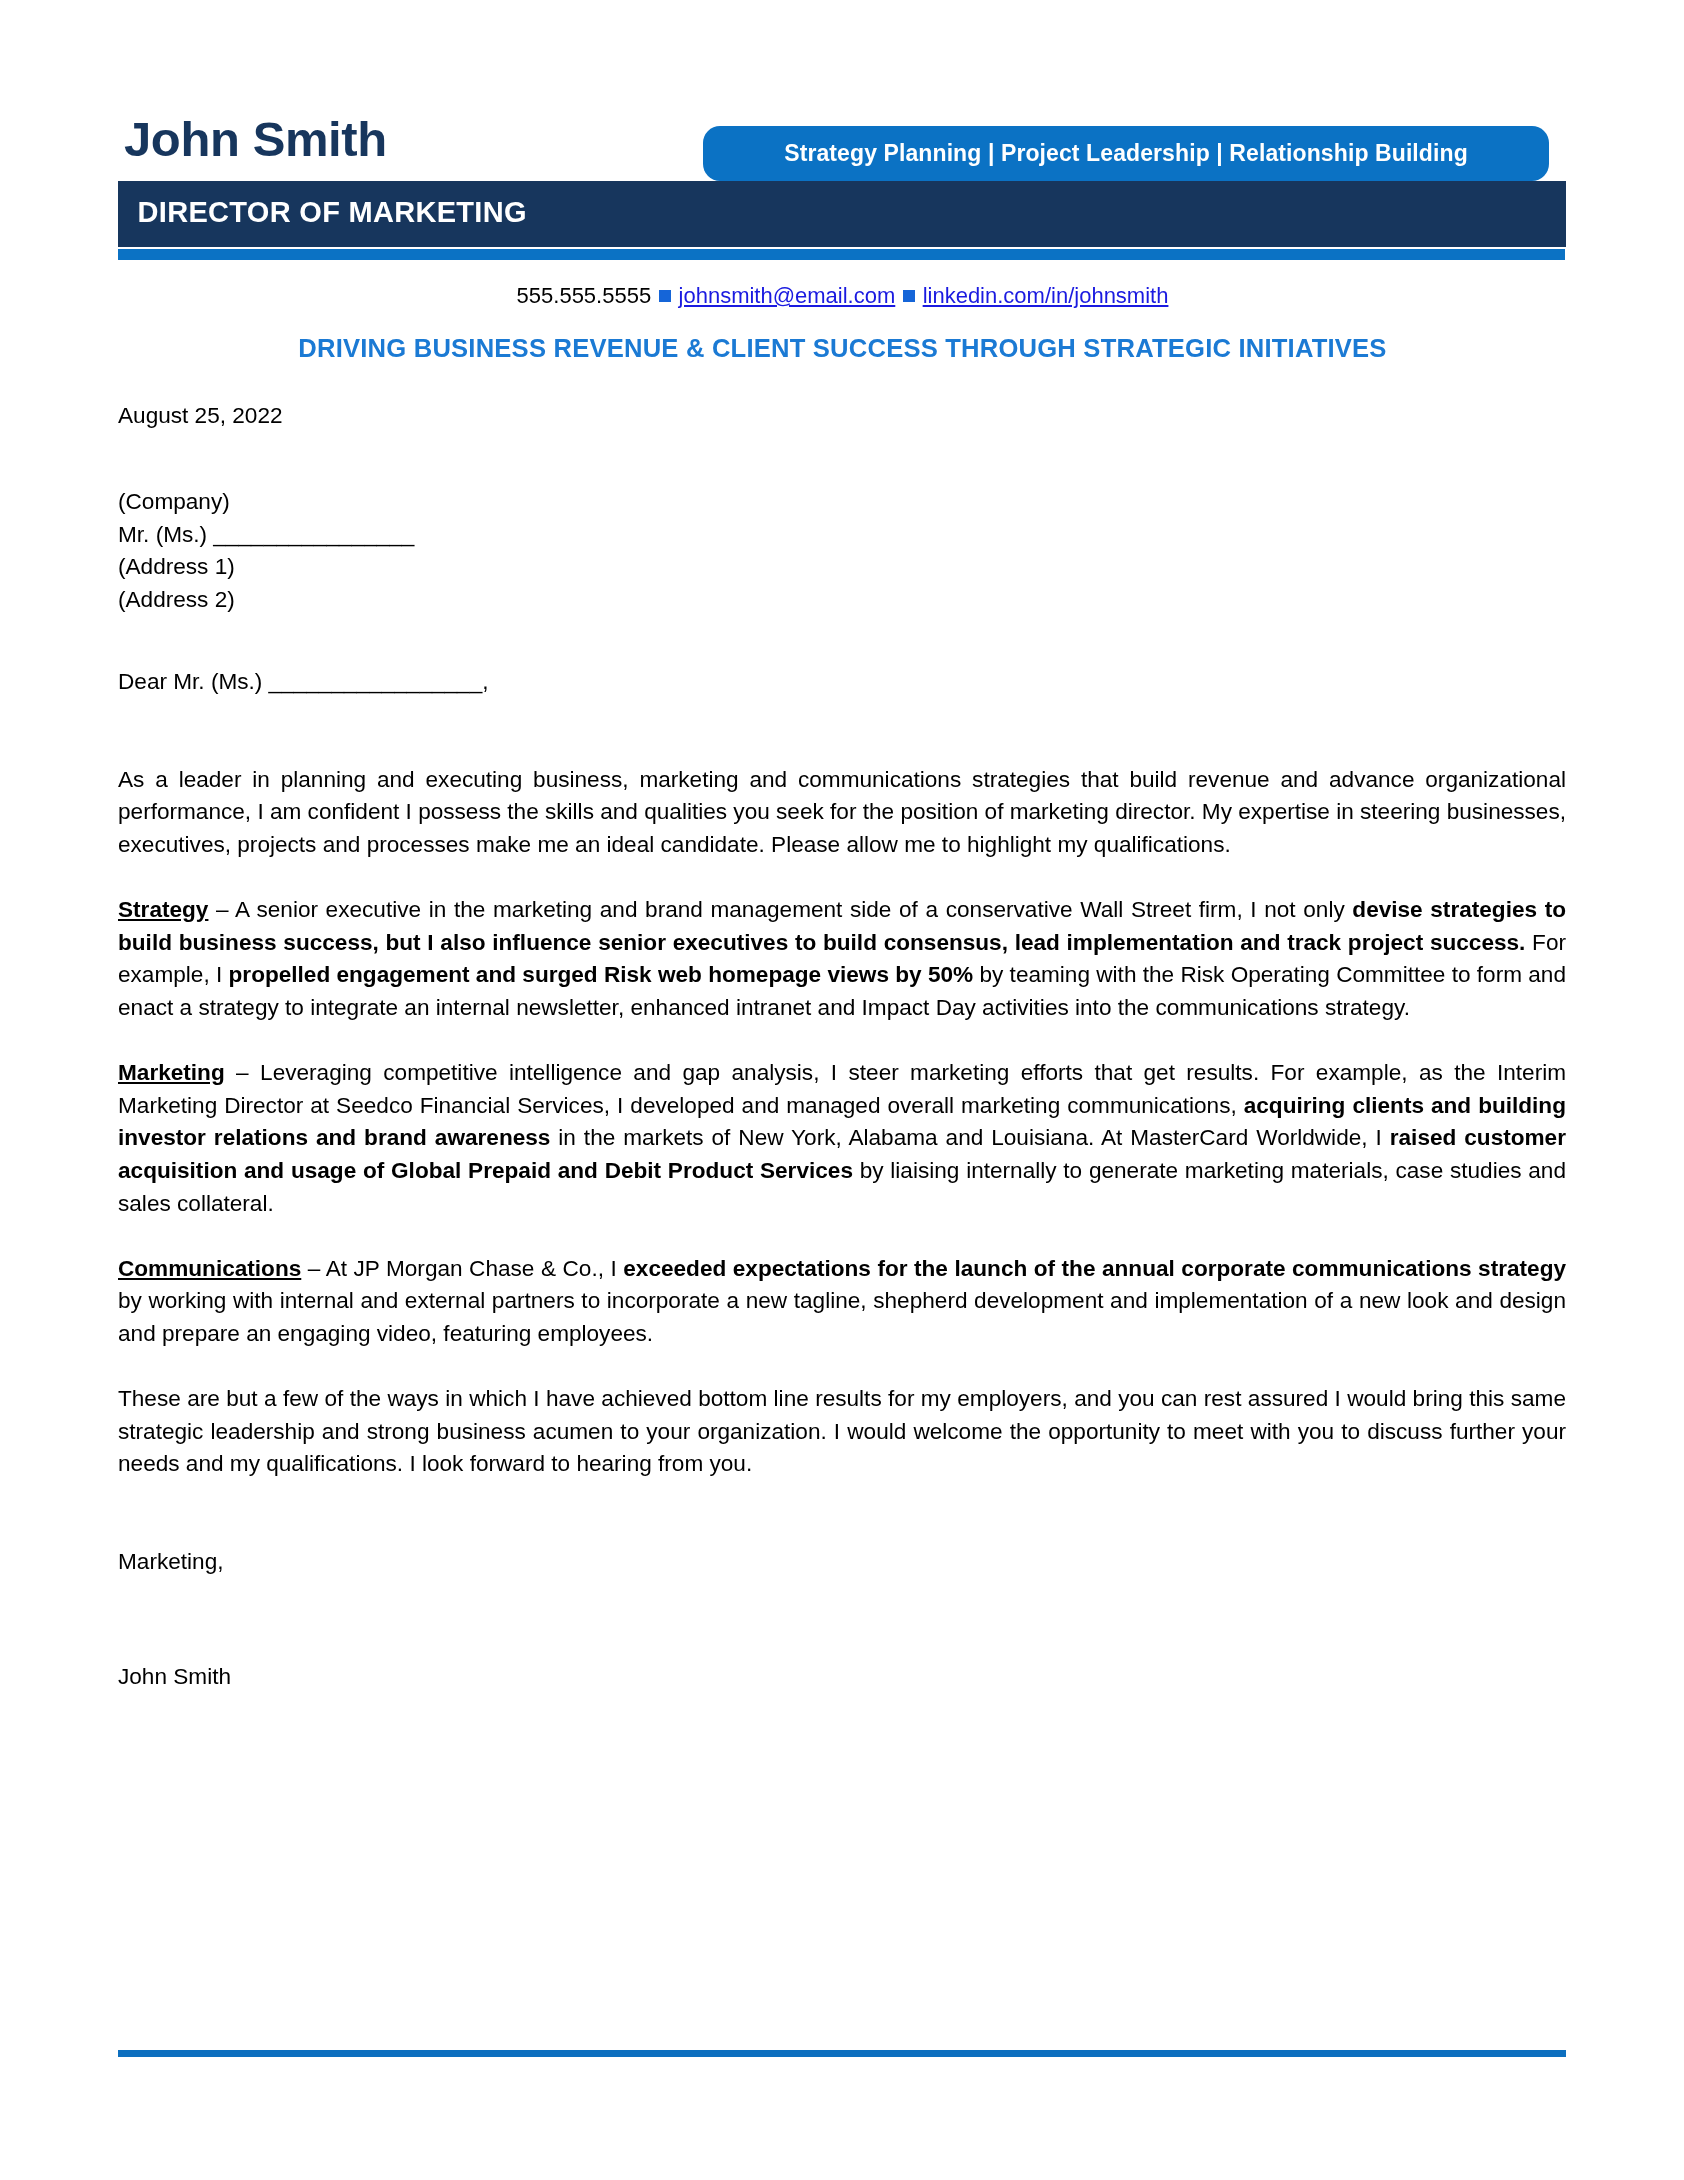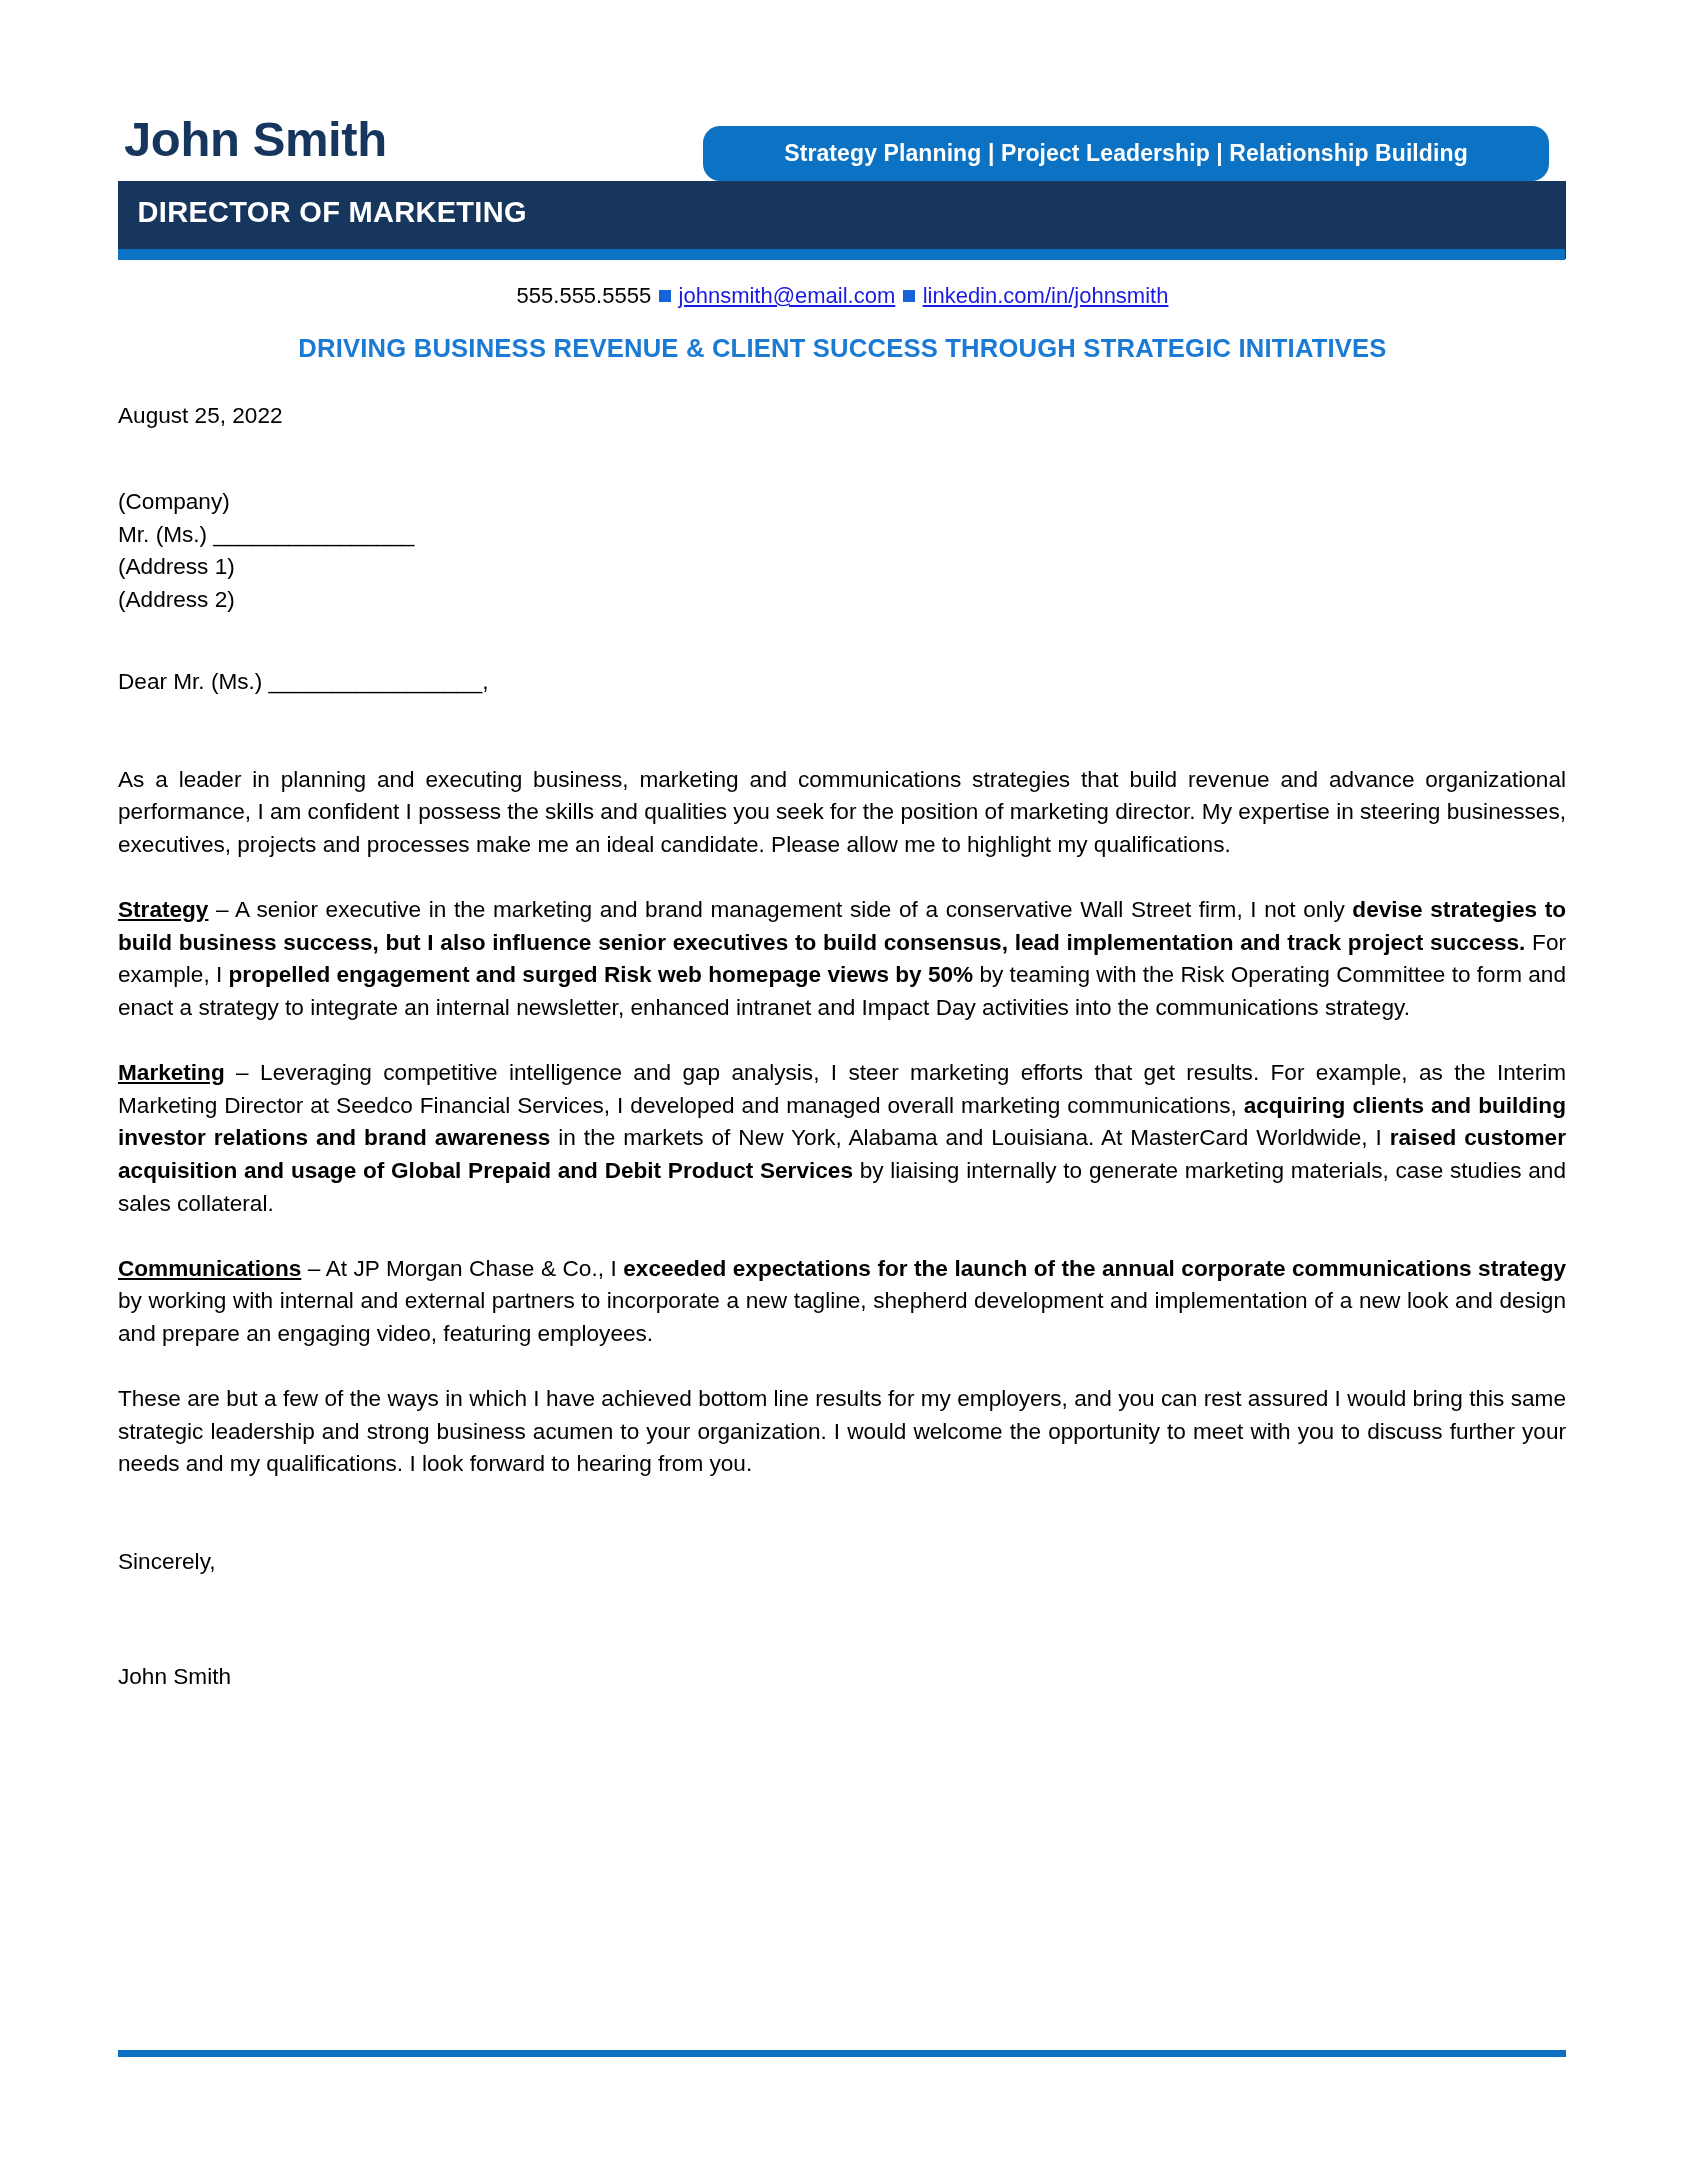--- a/index.html
+++ b/index.html
@@ -60,21 +60,21 @@
     font-weight: bold;
     color: #ffffff;
     white-space: nowrap;
     letter-spacing: 0.1px;
   }
   .title-bar {
     position: absolute;
     left: 118px;
     top: 181px;
     width: 1448px;
-    height: 78px;
+    height: 66px;
     background: #17365d;
   }
   .title-bar-text {
     position: absolute;
     left: 19.6px;
     top: 15.3px;
     font-size: 29px;
     font-weight: bold;
     color: #ffffff;
     letter-spacing: 0.3px;
@@ -229,21 +229,21 @@
     <div class="para-gap"></div>
 
     <p class="para"><span class="lead-label">Communications</span><span> – </span><span>At JP Morgan Chase &amp; Co., I </span><span class="b">exceeded expectations for the launch of the annual corporate communications strategy</span><span> by working with internal and external partners to incorporate a new tagline, shepherd development and implementation of a new look and design and prepare an engaging video, featuring employees.</span></p>
 
     <div class="para-gap"></div>
 
     <p class="para">These are but a few of the ways in which I have achieved bottom line results for my employers, and you can rest assured I would bring this same strategic leadership and strong business acumen to your organization. I would welcome the opportunity to meet with you to discuss further your needs and my qualifications. I look forward to hearing from you.</p>
 
     <div class="para-gap-lg"></div>
 
-    <div class="closing">Sincerely,</div>
+    <div class="closing">Marketing,</div>
 
     <div class="sign-gap"></div>
 
     <div class="closing">John Smith</div>
   </div>
 
   <div class="footer-rule"></div>
 
 </div>
 

